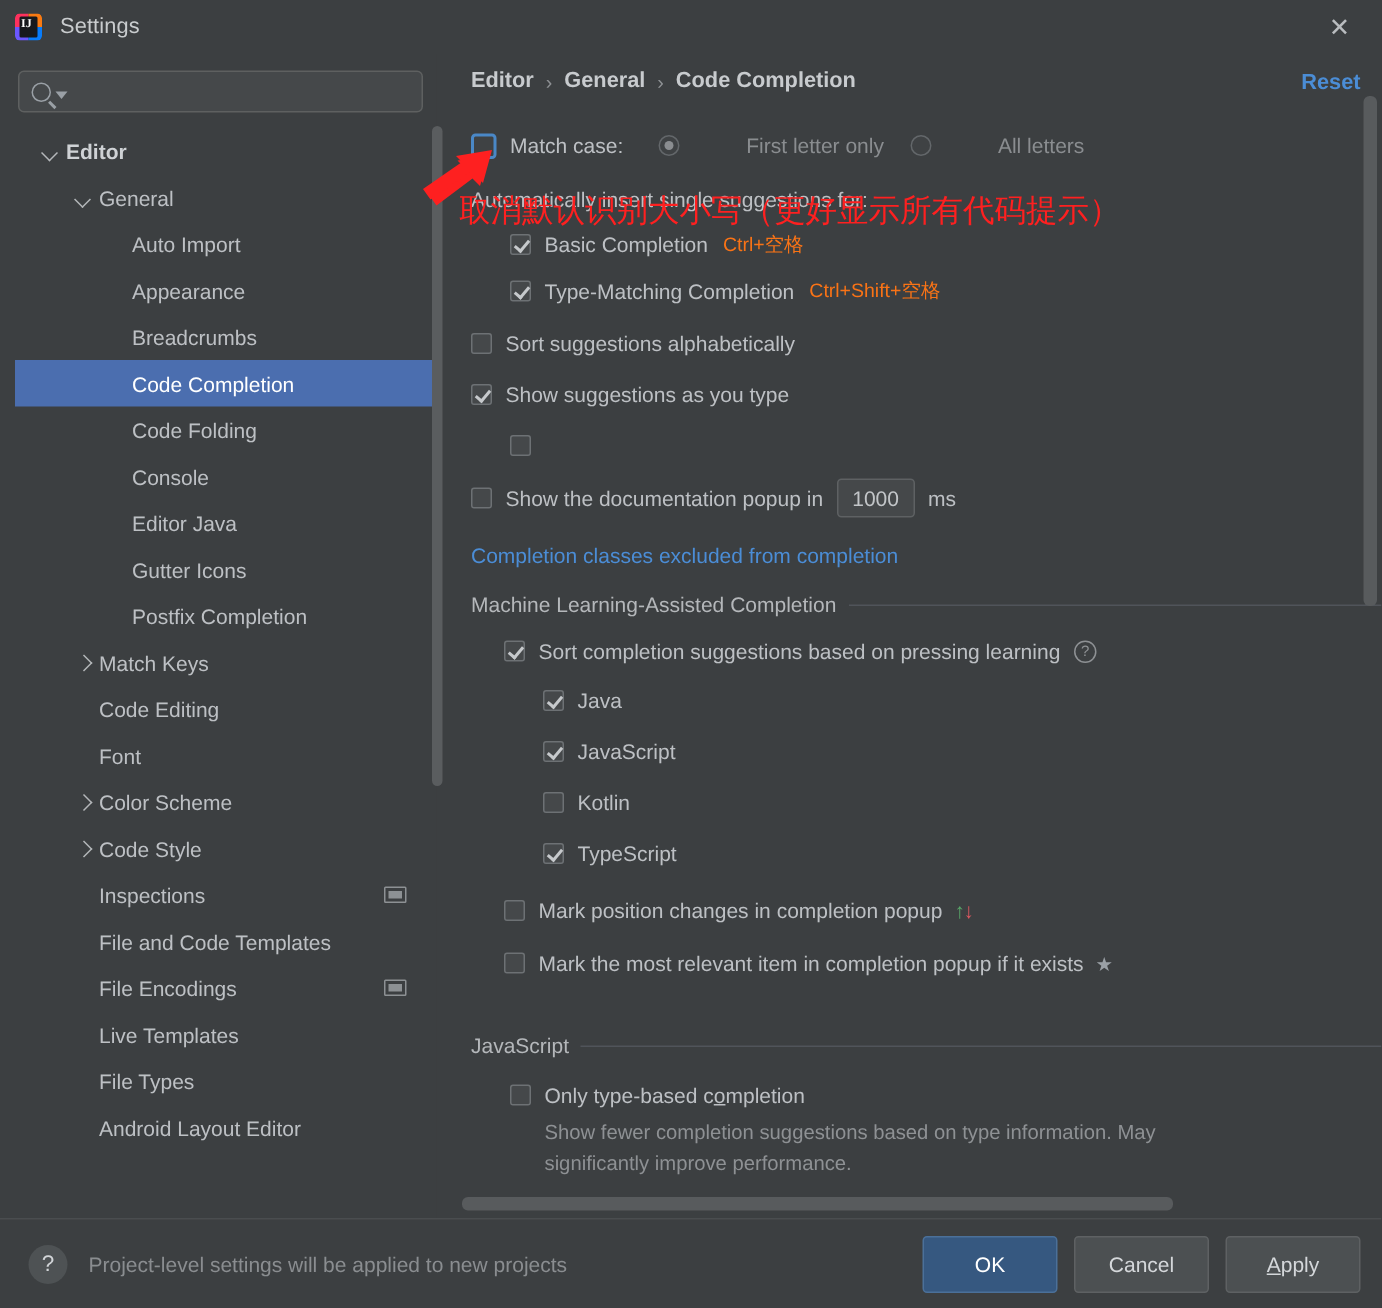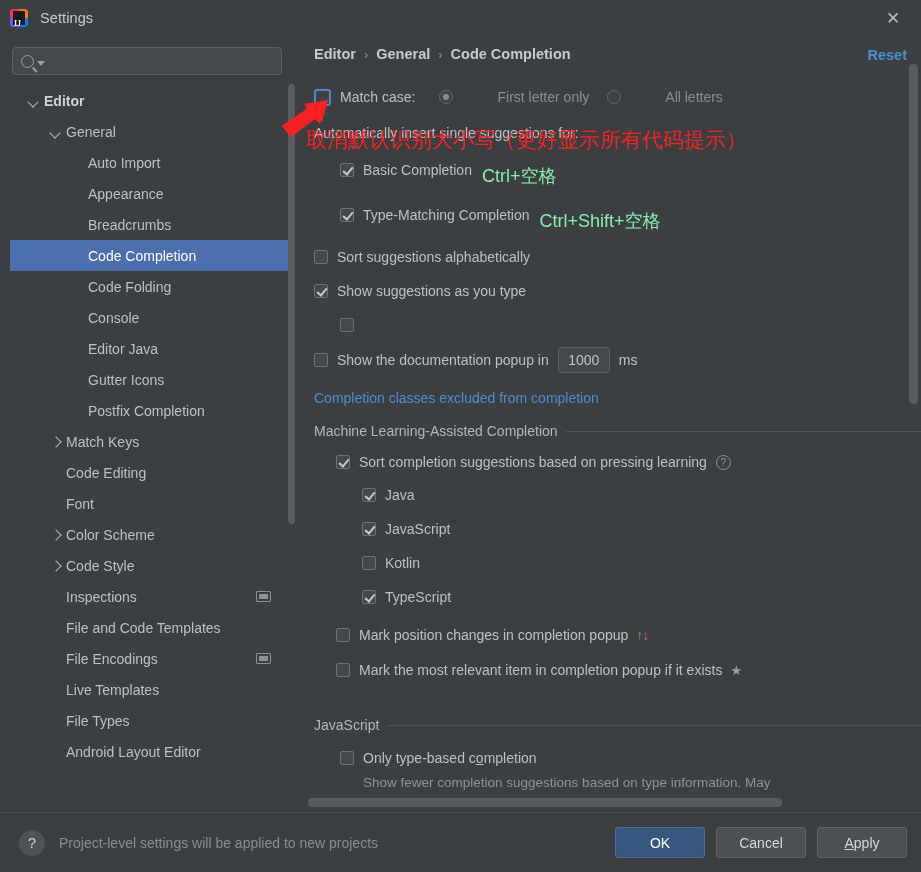--- a/index.html
+++ b/index.html
@@ -19,21 +19,21 @@
   }
   #app-icon {
     width: 18px; height: 18px; margin-left: 10px; position: relative;
     border-radius: 3px; overflow: hidden; flex: none;
   }
   #app-icon .q1 { position:absolute; left:0; top:0; width:9px; height:9px; background:#fe315d; border-top-left-radius:3px;}
   #app-icon .q2 { position:absolute; left:9px; top:0; width:9px; height:9px; background:#f97a12; border-top-right-radius:3px;}
   #app-icon .q3 { position:absolute; left:0; top:9px; width:9px; height:9px; background:#6b57ff; border-bottom-left-radius:3px;}
   #app-icon .q4 { position:absolute; left:9px; top:9px; width:9px; height:9px; background:#087cfa; border-bottom-right-radius:3px;}
   #app-icon .plate { position:absolute; left:3px; top:2px; width:12px; height:14px; background:#17191d; border-radius:1px;}
-  #app-icon .ij { position:absolute; left:4px; top:11px; color:#fff; font-size:8px; font-weight:bold; line-height:1; font-family:"Liberation Serif", serif;}
+  #app-icon .ij { position:absolute; left:4px; top:3px; color:#fff; font-size:8px; font-weight:bold; line-height:1; font-family:"Liberation Serif", serif;}
   #window-title {
     margin-left: 12px; font-size: 14.5px; color: #c9ccce; letter-spacing: .1px;
   }
   #close-button {
     position: absolute; right: 8px; top: 4px; width: 40px; height: 28px;
     display: flex; align-items: center; justify-content: center;
     color: #b9bcbf; font-size: 17px; line-height: 1; cursor: pointer;
   }
 
   
@@ -142,21 +142,21 @@
   }
   .rb {
     width: 14px; height: 14px; flex: none; border: 1.5px solid #63676a;
     background: #3f4244; border-radius: 50%; position: relative; margin-right: 8px;
     cursor: pointer;
   }
   .rb.sel::after {
     content:""; position:absolute; left:3px; top:3px; width:6px; height:6px;
     background: #8a8d90; border-radius: 50%;
   }
-  .shortcut { font-size: 18px; color: #86efac; margin-left: 10px; margin-top: 12px; }
+  .shortcut { font-size: 13px; color: #f97316; margin-left: 10px; }
 
   .link { color: #4b8dd6; font-size: 14px; cursor: pointer; }
 
   .numfield {
     width: 52px; height: 26px; background: #45484a; border: 1px solid #5e6163;
     border-radius: 3px; color: #c2c5c8; font-size: 14px; text-align: center;
     font-family: "Liberation Sans", sans-serif; outline: none; margin: 0 9px;
   }
 
   .group-sep { display: flex; align-items: center; margin-top: 14px; margin-bottom: 4px; }
@@ -190,21 +190,21 @@
     display: flex; align-items: center;
   }
   #help-button {
     width: 26px; height: 26px; margin-left: 19px; flex: none;
     border-radius: 50%; background: #4e5254; color: #d2d5d8;
     display: flex; align-items: center; justify-content: center;
     font-size: 15px; cursor: pointer;
   }
   #bottom-note { margin-left: 14px; font-size: 14px; color: #8a8d90; }
   .dlg-btn {
-    height: 31px; min-width: 90px; margin-left: 11px; border-radius: 3px;
+    height: 38px; min-width: 90px; margin-left: 11px; border-radius: 3px;
     background: #4c5052; border: 1px solid #5e6163; color: #d4d7da;
     font-size: 14px; font-family: "Liberation Sans", sans-serif;
     cursor: pointer; display: flex; align-items: center; justify-content: center;
   }
   .dlg-btn.primary { background: #365880; border: 1px solid #4b7099; color: #ffffff; }
   #btn-group { margin-left: auto; margin-right: 14px; display: flex; align-items: center; }
 
   
   #anno-text {
     position: absolute; left: 306px; top: 126px;

